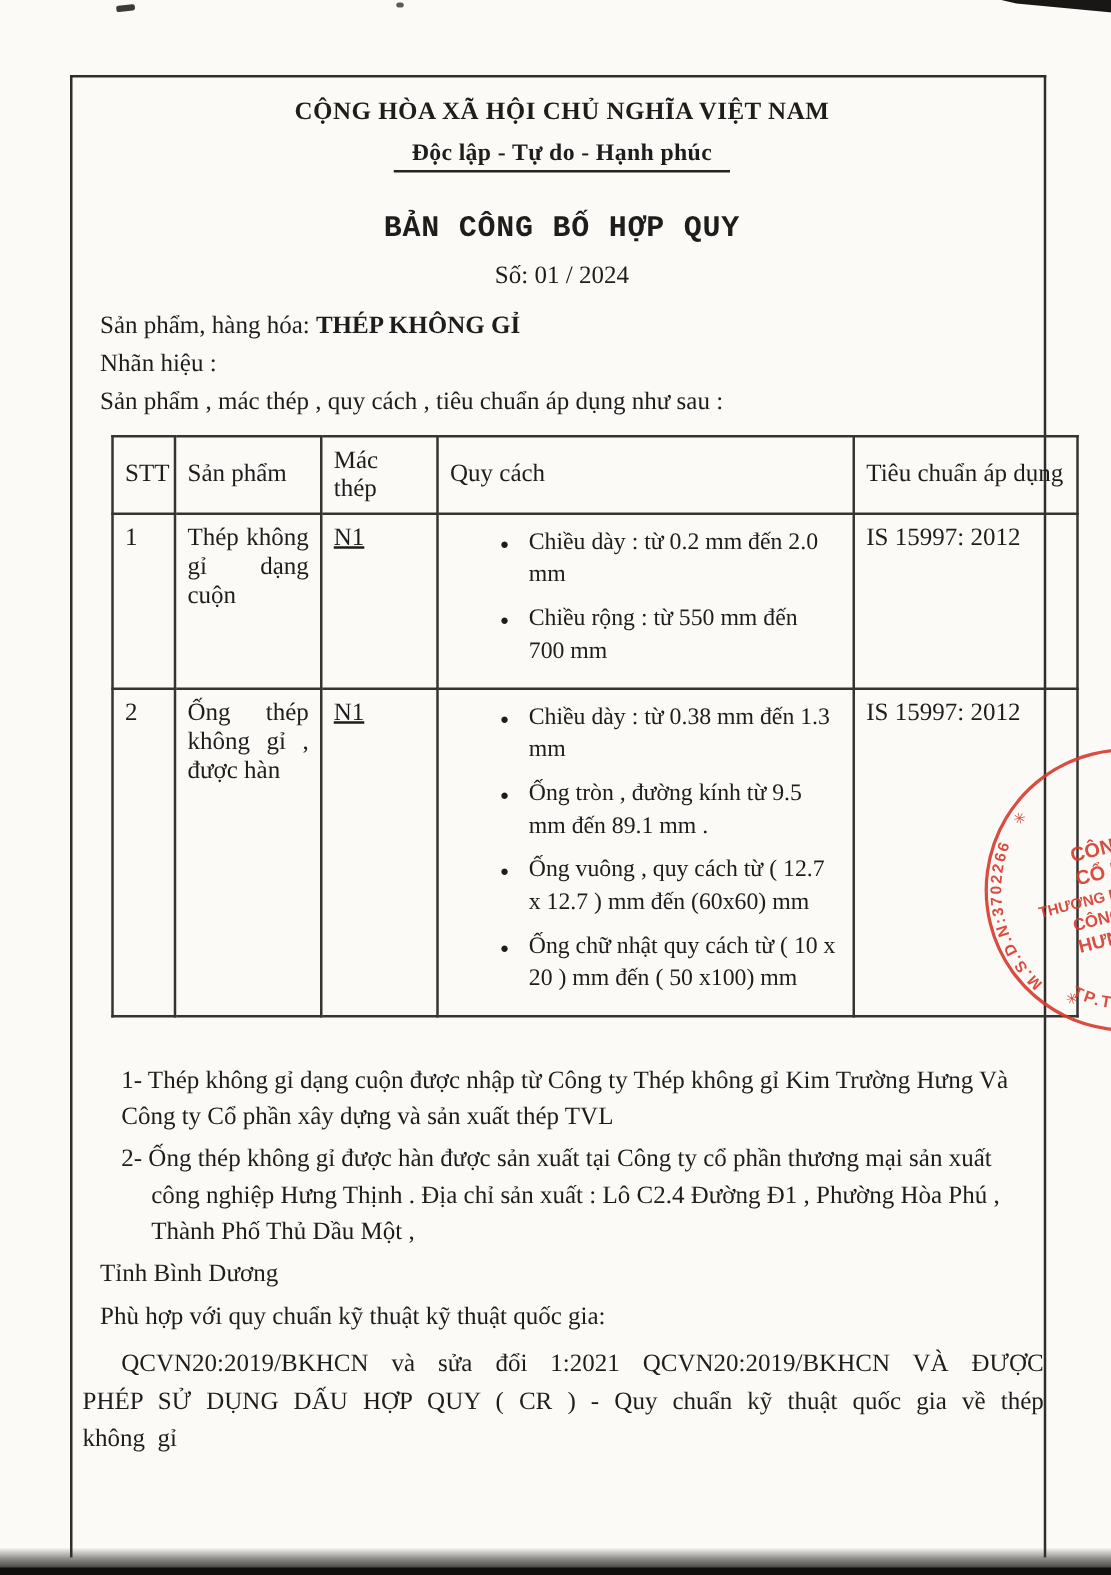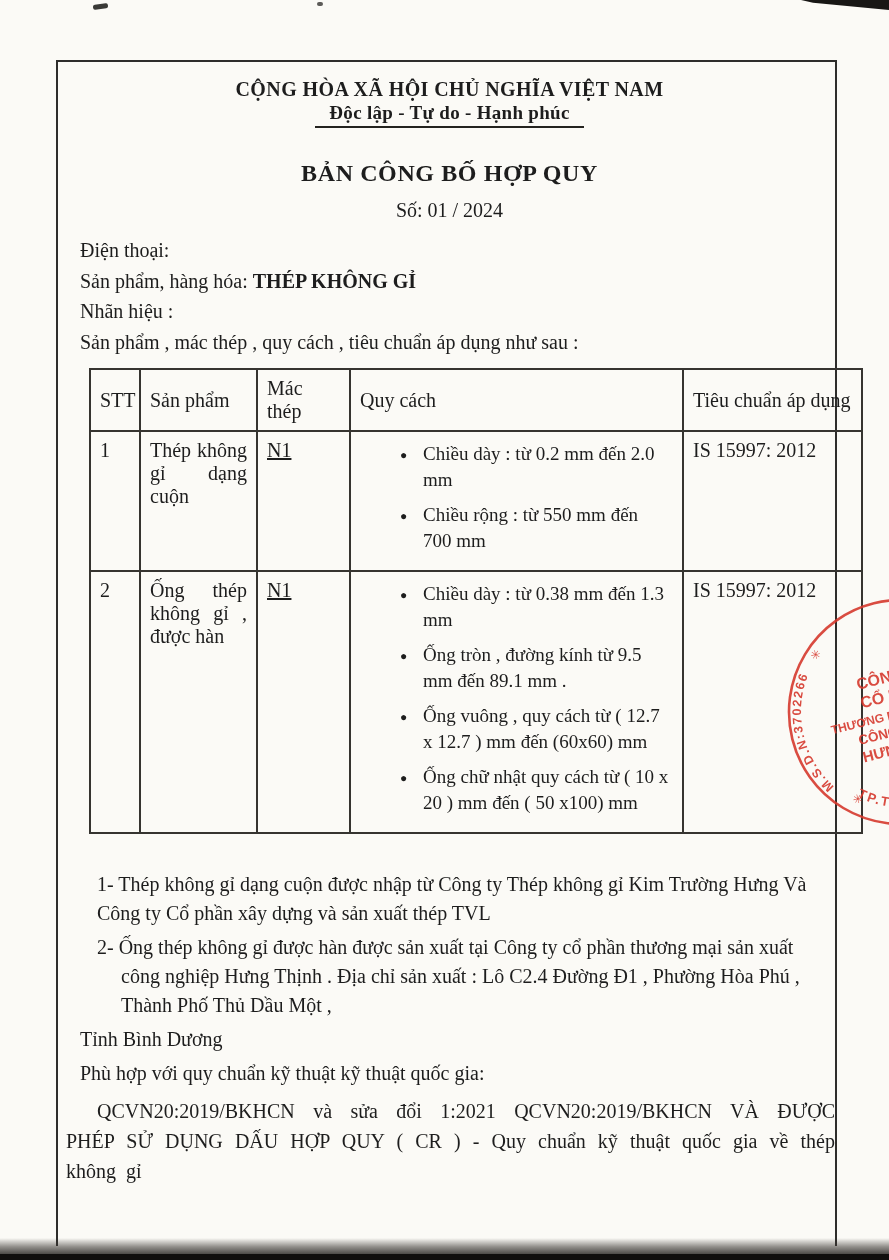--- a/index.html
+++ b/index.html
@@ -17,29 +17,29 @@
     position:absolute;
     left:56px;top:60px;
     width:781px;height:1186px;
     border:2px solid #2e2d2b;
     border-bottom:none;
     box-sizing:border-box;
     padding:14px 16px 0 22px;
   }
   .center{text-align:center;}
   .hdr1{font-size:20px;font-weight:bold;letter-spacing:.4px;margin-top:2px;}
-  .motto-wrap{margin-top:1px;}
+  .motto-wrap{margin-top:11px;}
   .motto{
     display:inline-block;
     font-size:19px;font-weight:bold;
     padding:0 14px 2px 14px;
     border-bottom:2px solid #24231f;
     letter-spacing:.3px;
   }
-  .title{font-size:24px;font-weight:bold;letter-spacing:.6px;margin-top:32px;text-align:center;}
+  .title{font-size:24px;font-weight:bold;letter-spacing:.6px;margin-top:32px;text-align:center;font-family:Liberation Mono, monospace;}
   .doc-number{font-size:20px;margin-top:12px;text-align:center;}
   p.body{margin:0;font-size:20px;line-height:27.5px;}
   p.mt{margin-top:3px;}
   .ind{margin-left:6px;}
   .doc-table{
     border-collapse:collapse;
     table-layout:fixed;
     width:772px;
     margin:12px 0 0 9px;
     font-size:20px;
@@ -107,21 +107,20 @@
 
     <div class="center hdr1">CỘNG HÒA XÃ HỘI CHỦ NGHĨA VIỆT NAM</div>
     <div class="center motto-wrap">
       <span class="motto">Độc lập - Tự do - Hạnh phúc</span>
     </div>
 
     <div class="title">BẢN CÔNG BỐ HỢP QUY</div>
     <div class="doc-number">Số: 01 / 2024</div>
 
     <div style="margin-top:15px;">
-      <p class="body mt">Điện thoại:</p>
       <p class="body mt ind"><span>Sản phẩm, hàng hóa: </span><b>THÉP KHÔNG GỈ</b></p>
       <p class="body mt ind">Nhãn hiệu :</p>
       <p class="body mt ind">Sản phẩm , mác thép , quy cách , tiêu chuẩn áp dụng như sau :</p>
     </div>
 
     <table class="doc-table">
       <colgroup>
         <col style="width:50px">
           <col style="width:117px">
           <col style="width:93px">

